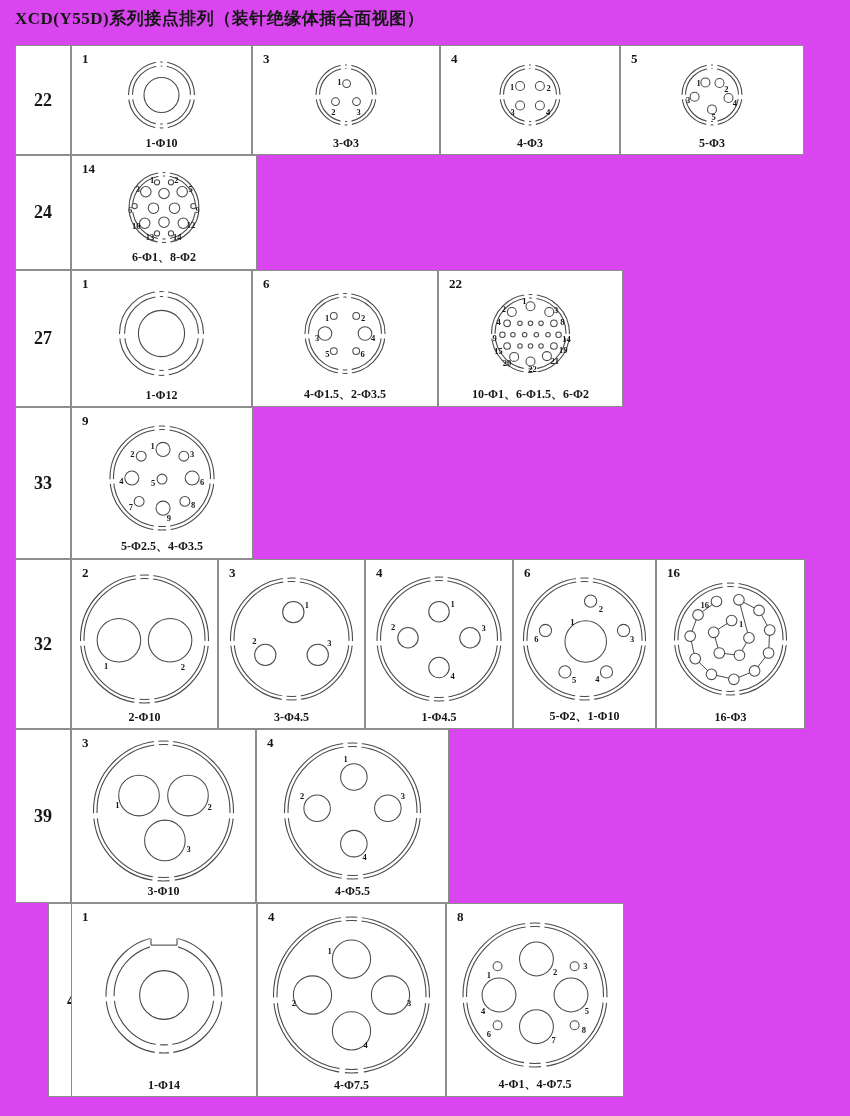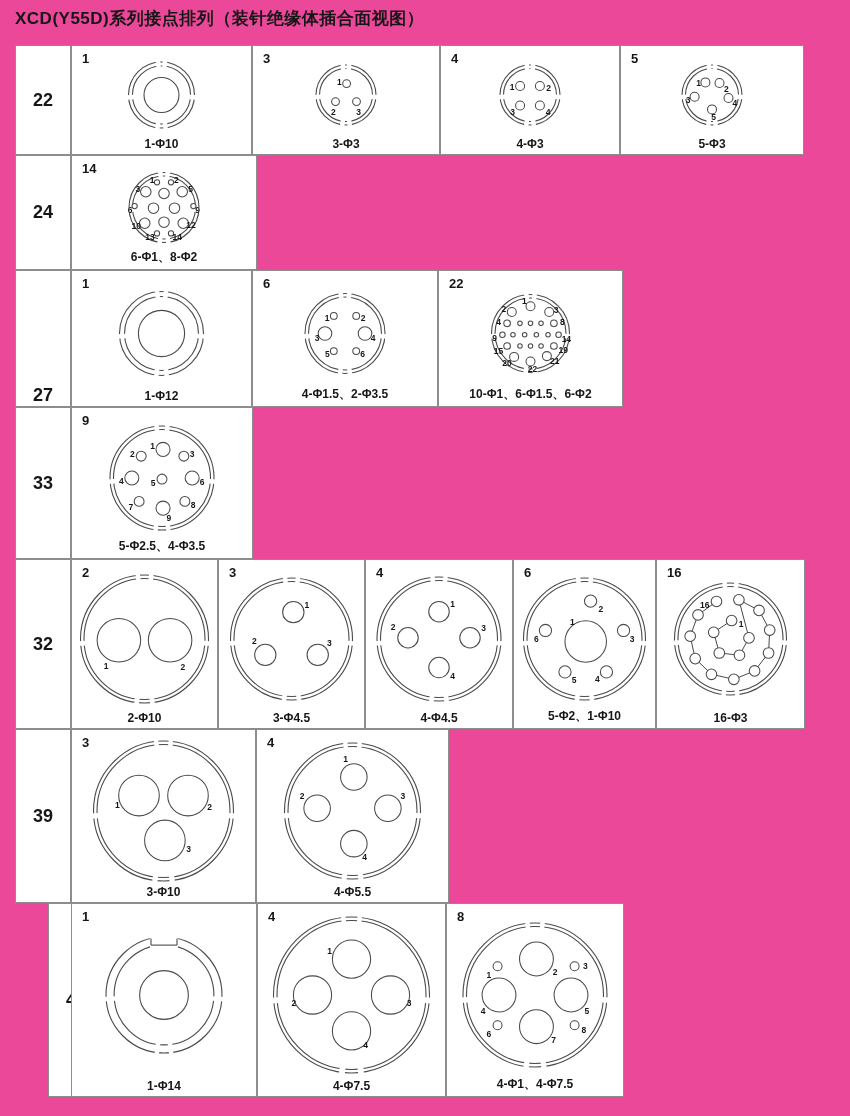--- a/index.html
+++ b/index.html
@@ -1,17 +1,17 @@
 <!DOCTYPE html>
 <html><head>
 <meta charset="utf-8">
 <style>
   html,body{margin:0;padding:0;background:#fff}
-  #canvas{position:relative;width:850px;height:1116px;background:#ec4899;
-    font-family:Liberation Sans, sans-serif;color:#161616;overflow:hidden}
+  #canvas{position:relative;width:850px;height:1116px;background:#d946ef;
+    font-family:Liberation Serif, serif;color:#161616;overflow:hidden}
   .title{position:absolute;left:15px;top:7px;font-size:17px;font-weight:bold;letter-spacing:.5px}
   .cell{position:absolute;border:1px solid #8d8d8d;box-sizing:border-box;background:#fff}
   .size-cell{display:flex;align-items:center;justify-content:center;font-size:18px;font-weight:bold}
   .config-num{position:absolute;top:5px;left:10px;font-size:13px;font-weight:bold}
   .caption{position:absolute;left:0;right:0;bottom:3px;text-align:center;font-size:12px;font-weight:bold}
   .cell svg{position:absolute;left:0;top:0}
 </style>
 </head>
 <body>
 
@@ -135,21 +135,21 @@
         <text x="118.6" y="36.3" text-anchor="middle" font-size="8.5" font-weight="bold" fill="#161616">5</text>
         <text x="58.050000000000004" y="56.6" text-anchor="middle" font-size="8.5" font-weight="bold" fill="#161616">6</text>
         <text x="125.6" y="57.3" text-anchor="middle" font-size="8.5" font-weight="bold" fill="#161616">9</text>
         <text x="64.35" y="72.7" text-anchor="middle" font-size="8.5" font-weight="bold" fill="#161616">10</text>
         <text x="118.95" y="72" text-anchor="middle" font-size="8.5" font-weight="bold" fill="#161616">12</text>
         <text x="78" y="83.9" text-anchor="middle" font-size="8.5" font-weight="bold" fill="#161616">13</text>
         <text x="105.3" y="83.9" text-anchor="middle" font-size="8.5" font-weight="bold" fill="#161616">14</text>
       </svg>
       <div class="caption">6-Φ1、8-Φ2</div>
     </div>
-    <div class="cell size-cell" style="left: 15px; top: 270px; width: 56px; height: 137px; align-items: flex-end;">
+    <div class="cell size-cell" style="left: 15px; top: 270px; width: 56px; height: 137px;">
       <span>27</span>
     </div>
     <div class="cell" style="left: 71px; top: 270px; width: 181px; height: 137px;">
       <span class="config-num">1</span>
       <svg width="179" height="135">
         <circle cx="89.5" cy="62.5" r="42" fill="none" stroke="#4a4a4a" stroke-width="1.1"></circle>
         <circle cx="89.5" cy="62.5" r="36.96" fill="none" stroke="#4a4a4a" stroke-width="1.1"></circle>
         <circle cx="89.5" cy="62.5" r="23.1" fill="none" stroke="#4a4a4a" stroke-width="1.1"></circle>
         <rect x="87.25" y="18" width="4.5" height="12.04" fill="#fff" transform="rotate(6 89.5 62.5)"></rect>
         <rect x="87.25" y="18" width="4.5" height="12.04" fill="#fff" transform="rotate(-6 89.5 62.5)"></rect>
@@ -323,21 +323,21 @@
         <rect x="70.675" y="14.5" width="4.6499999999999995" height="10.5" fill="#fff" transform="rotate(-187 73 79)"></rect>
         <circle cx="73" cy="51.72" r="10.23" fill="#fff" stroke="#4a4a4a" stroke-width="1.05"></circle>
         <circle cx="42" cy="77.76" r="10.23" fill="#fff" stroke="#4a4a4a" stroke-width="1.05"></circle>
         <circle cx="104" cy="77.76" r="10.23" fill="#fff" stroke="#4a4a4a" stroke-width="1.05"></circle>
         <circle cx="73" cy="107.52" r="10.23" fill="#fff" stroke="#4a4a4a" stroke-width="1.05"></circle>
         <text x="86.64" y="47.279999999999994" text-anchor="middle" font-size="8.5" font-weight="bold" fill="#161616">1</text>
         <text x="27.119999999999997" y="69.6" text-anchor="middle" font-size="8.5" font-weight="bold" fill="#161616">2</text>
         <text x="117.64" y="70.84" text-anchor="middle" font-size="8.5" font-weight="bold" fill="#161616">3</text>
         <text x="86.64" y="119.19999999999999" text-anchor="middle" font-size="8.5" font-weight="bold" fill="#161616">4</text>
       </svg>
-      <div class="caption">4-Φ4.5</div>
+      <div class="caption">1-Φ4.5</div>
     </div>
     <div class="cell" style="left: 513px; top: 559px; width: 143px; height: 170px;">
       <span class="config-num">6</span>
       <svg width="141" height="168">
         <circle cx="70.5" cy="79" r="61" fill="none" stroke="#4a4a4a" stroke-width="1.1"></circle>
         <circle cx="70.5" cy="79" r="57.5" fill="none" stroke="#4a4a4a" stroke-width="1.1"></circle>
         <rect x="68.25" y="15.5" width="4.5" height="10.5" fill="#fff" transform="rotate(6 70.5 79)"></rect>
         <rect x="68.25" y="15.5" width="4.5" height="10.5" fill="#fff" transform="rotate(-6 70.5 79)"></rect>
         <rect x="68.2125" y="15.5" width="4.575" height="10.5" fill="#fff" transform="rotate(-94 70.5 79)"></rect>
         <rect x="68.2125" y="15.5" width="4.575" height="10.5" fill="#fff" transform="rotate(94 70.5 79)"></rect>

